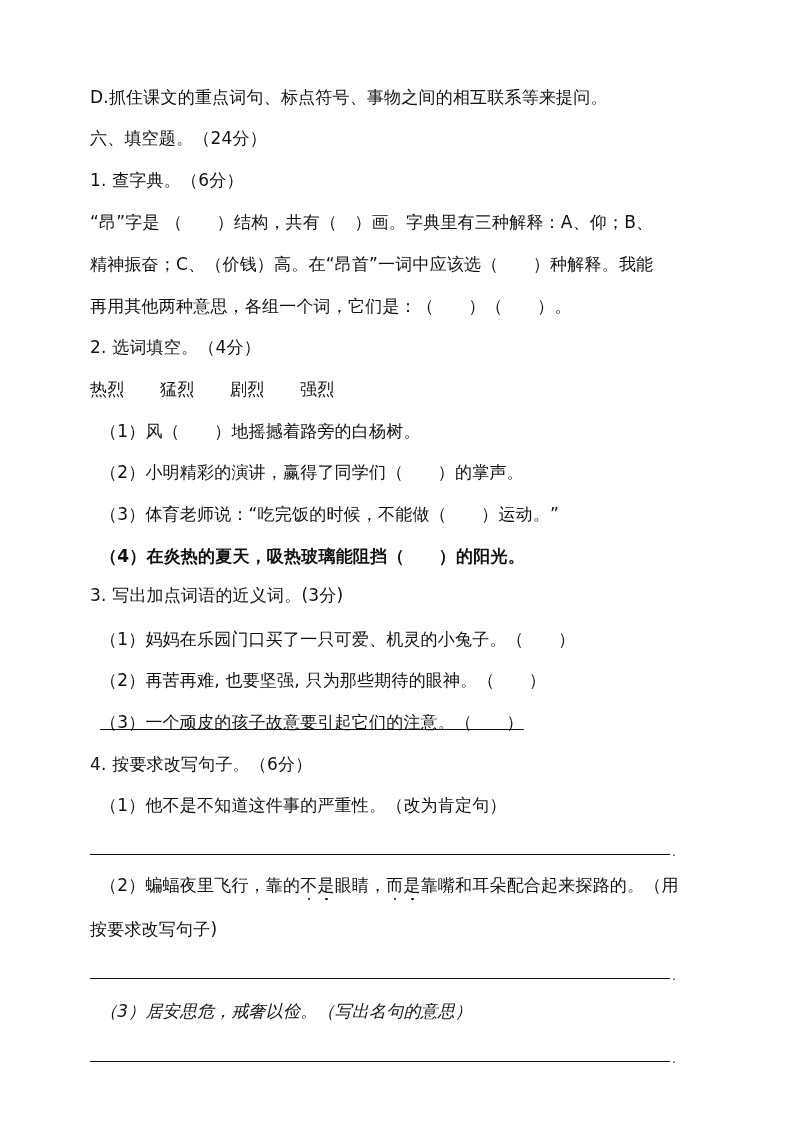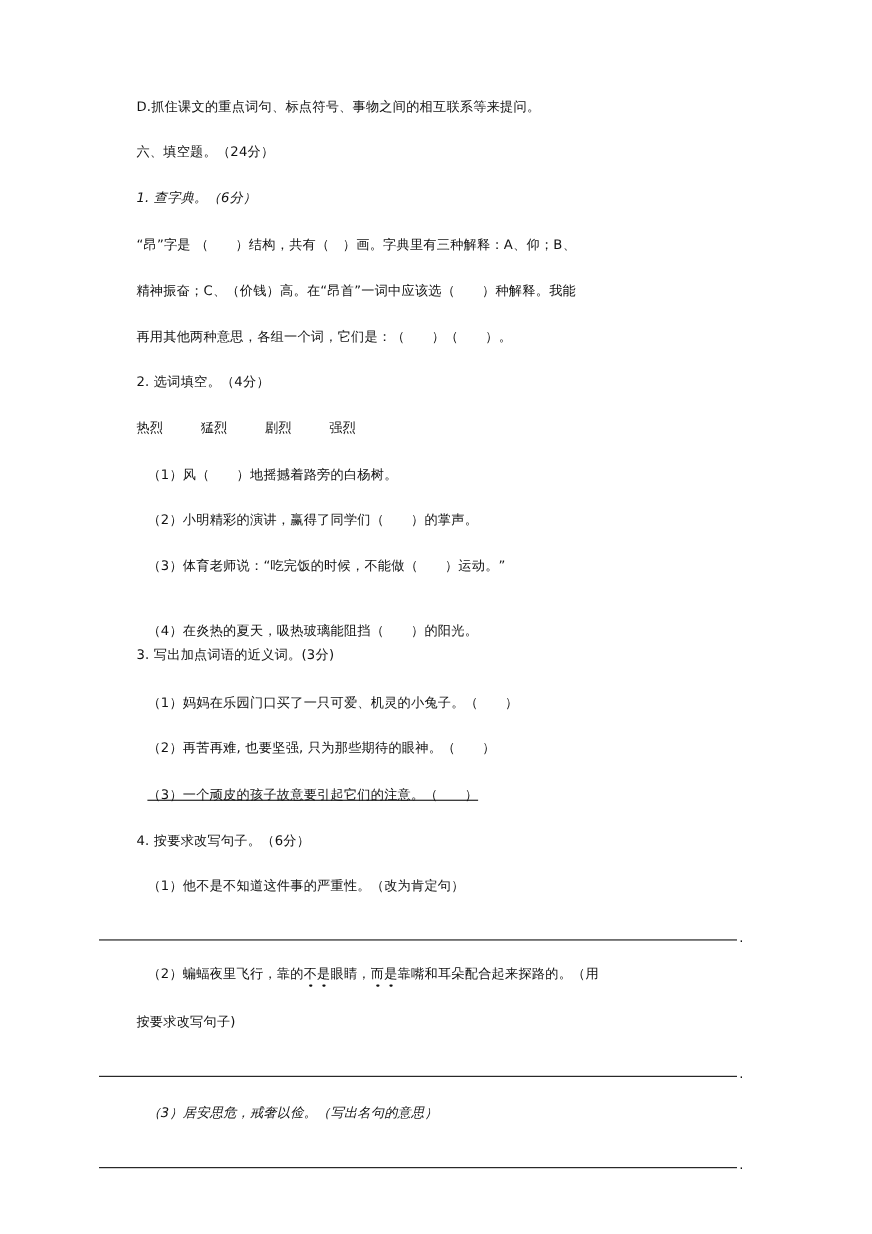--- a/index.html
+++ b/index.html
@@ -18,24 +18,23 @@
     .page {
       position: absolute;
       left: 90px;
       top: 0;
       width: 620px;
     }
     .line {
       position: absolute;
       left: 0;
       white-space: nowrap;
-      font-size: 12px;
+      font-size: 17px;
       line-height: 22px;
       letter-spacing: 0.2px;
-      margin-left: 34px;
     }
     .indent { left: 10px; }
     .words span { margin-right: 30px; }
     .blank-line {
       position: absolute;
       left: 0;
       width: 580px;
       height: 0;
       border-bottom: 1.5px solid #111;
     }
@@ -62,36 +61,36 @@
   </style>
 </head>
 <body>
 
 <div class="page">
 
   <div class="line" style="top:86px;">D.抓住课文的重点词句、标点符号、事物之间的相互联系等来提问。</div>
 
   <div class="line" style="top:127px;">六、填空题。（24分）</div>
 
-  <div class="line" style="top:169px;font-style:italic;">1. 查字典。（6分）</div>
+  <div class="line" style="top:169px;">1. 查字典。（6分）</div>
   <div class="line" style="top:211px;">“昂”字是 （　　）结构，共有（　）画。字典里有三种解释：A、仰；B、</div>
   <div class="line" style="top:253px;">精神振奋；C、（价钱）高。在“昂首”一词中应该选（　　）种解释。我能</div>
   <div class="line" style="top:295px;text-align:center;">再用其他两种意思，各组一个词，它们是：（　　）（　　）。</div>
 
   <div class="line" style="top:336px;">2. 选词填空。（4分）</div>
   <div class="line words" style="top:378px;">
     <span>热烈</span>
     <span>猛烈</span>
     <span>剧烈</span>
     <span>强烈</span>
   </div>
   <div class="line indent" style="top:420px;">（1）风（　　）地摇撼着路旁的白杨树。</div>
   <div class="line indent" style="top:461px;">（2）小明精彩的演讲，赢得了同学们（　　）的掌声。</div>
   <div class="line indent" style="top:503px;">（3）体育老师说：“吃完饭的时候，不能做（　　）运动。”</div>
-  <div class="line indent" style="top:562px;">（4）在炎热的夏天，吸热玻璃能阻挡（　　）的阳光。</div>
+  <div class="line indent" style="top:545px;font-weight:bold;">（4）在炎热的夏天，吸热玻璃能阻挡（　　）的阳光。</div>
 
   <div class="line" style="top:584px;text-align:center;">3. 写出加点词语的近义词。(3分)</div>
   <div class="line indent" style="top:628px;">（1）妈妈在乐园门口买了一只可爱、机灵的小兔子。（　　）</div>
   <div class="line indent" style="top:669px;">（2）再苦再难, 也要坚强, 只为那些期待的眼神。（　　）</div>
   <div class="line indent" style="top:711px;text-decoration:underline;">（3）一个顽皮的孩子故意要引起它们的注意。（　　）</div>
 
   <div class="line" style="top:753px;">4. 按要求改写句子。（6分）</div>
   <div class="line indent" style="top:794px;">（1）他不是不知道这件事的严重性。（改为肯定句）</div>
   <div class="blank-line" style="top:854px;"></div>
   <div class="blank-dot" style="top:846px;">.</div>

